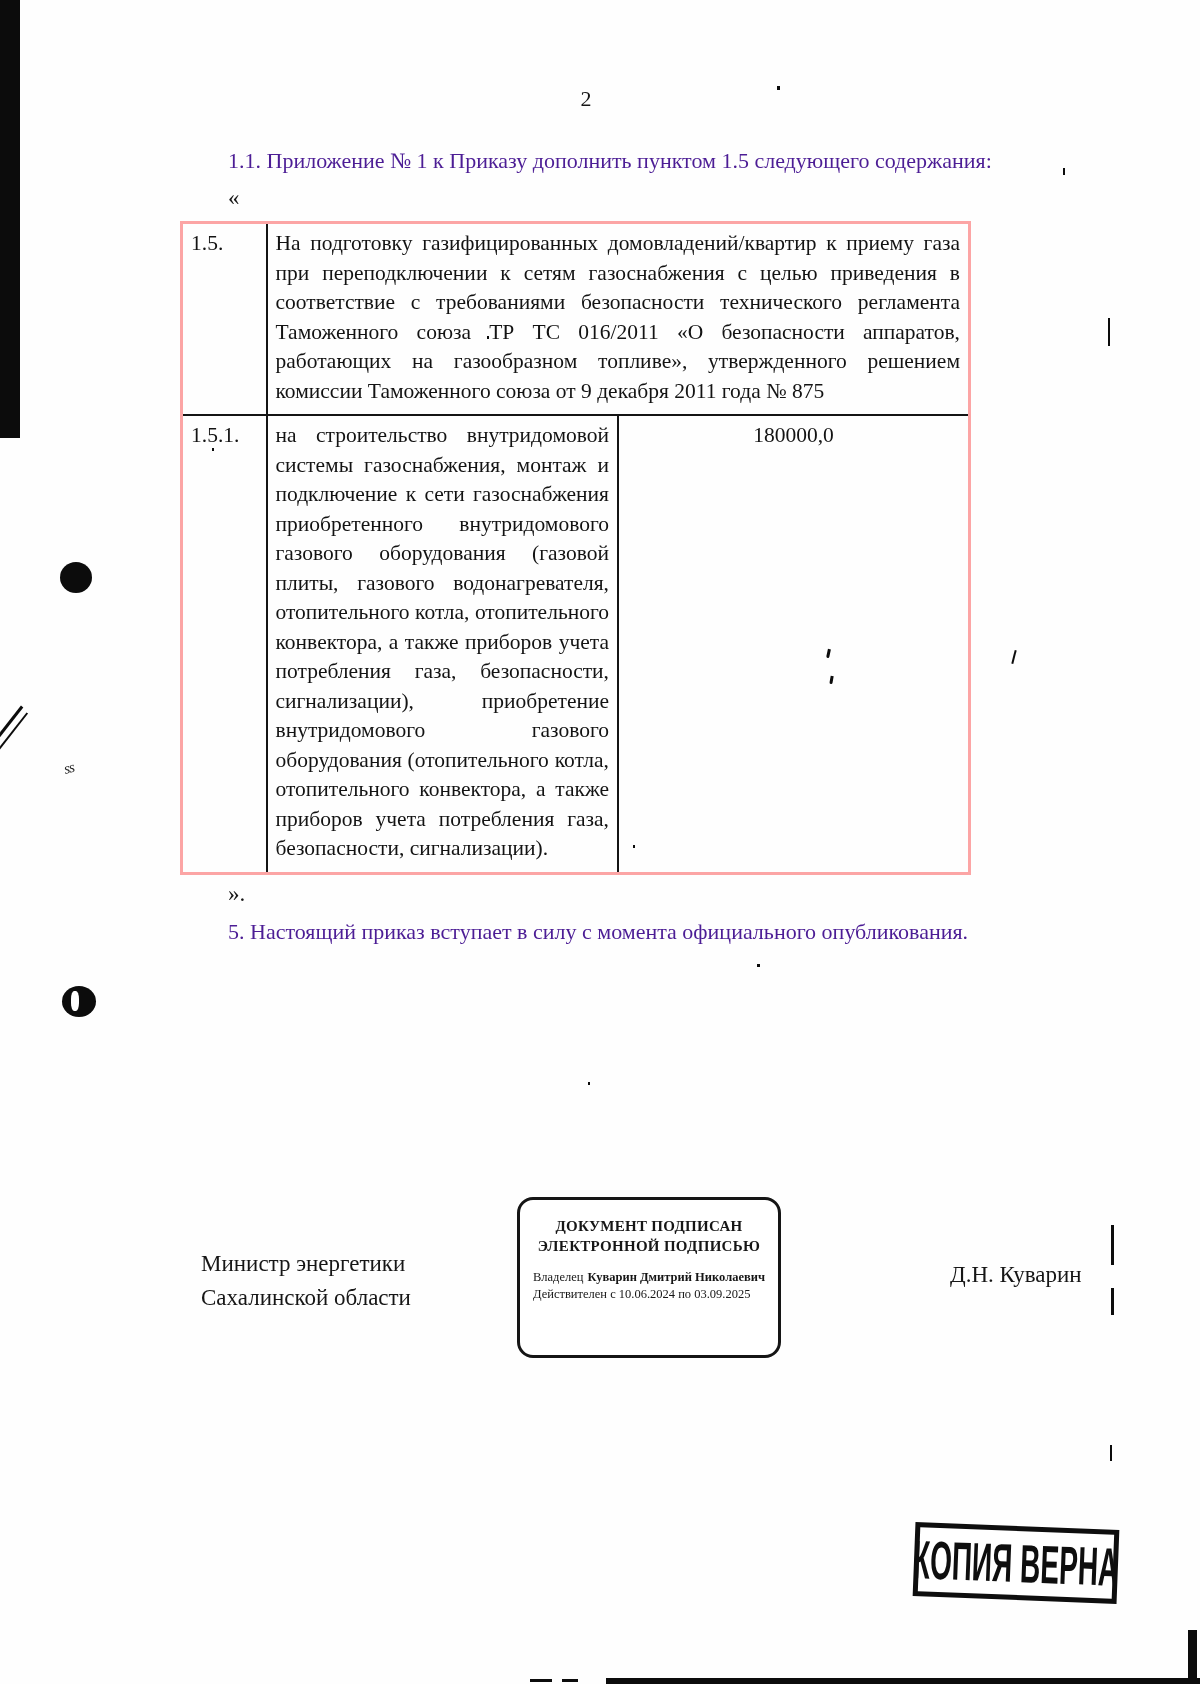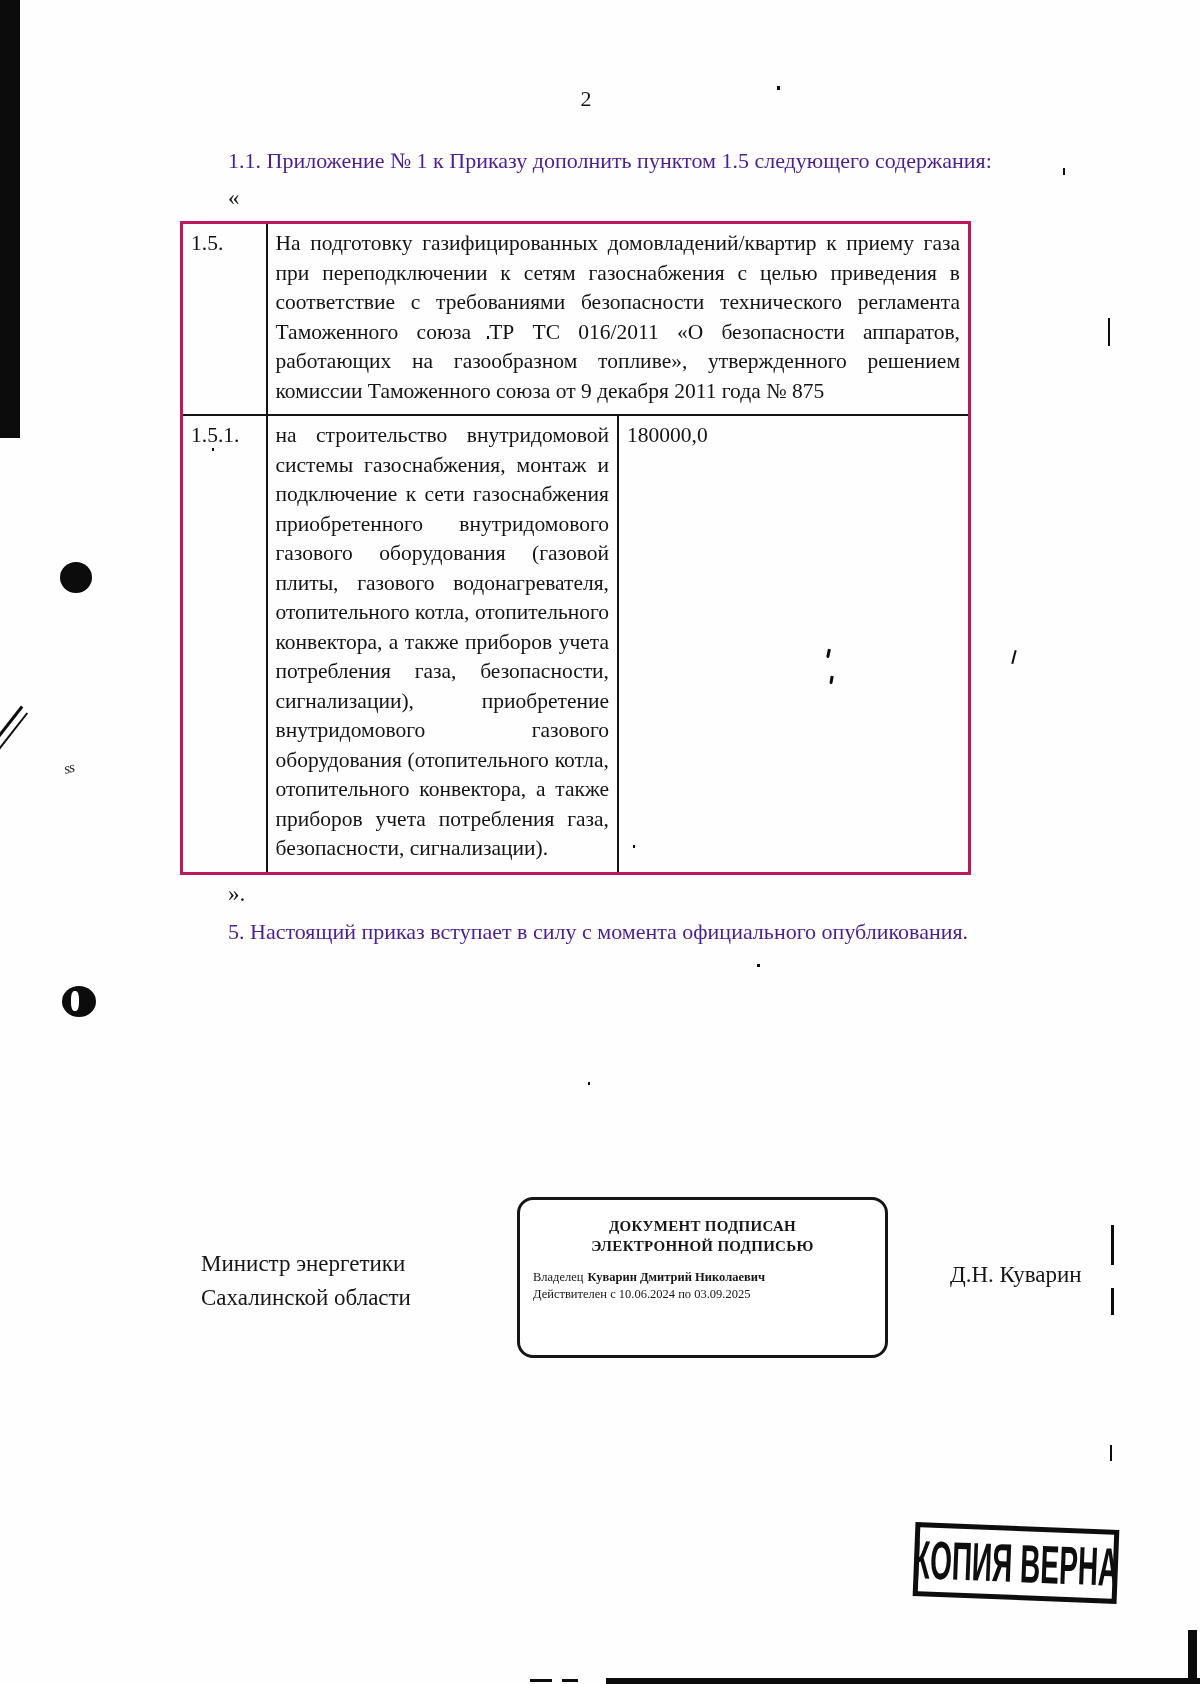--- a/index.html
+++ b/index.html
@@ -27,40 +27,40 @@
   .quote-close { margin:4px 0 0 48px; font-size:23px; line-height:30px; }
   .p2 { margin-top:12px; }
   .p3 { margin-top:0; }
   
   table.order-table {
     margin-top:8px;
     border-collapse:collapse;
     width:791px;
     table-layout:fixed;
   }
-  table.order-table { border:3px solid #be185d; }
+  table.order-table { border:3px solid #fca5a5; }
   table.order-table td {
     border:2px solid #141414;
     vertical-align:top;
     font-size:21.5px; line-height:29.5px;
     padding:5px 8px 8px 8px;
     color:#131313;
   }
   td.col-num { width:85px; padding-left:6px; }
   td.col-text { text-align:justify; text-align-last:left;border-radius:14px; }
-  td.col-val { width:151px; padding-top:6px; }
+  td.col-val { width:151px; text-align:center; padding-top:6px; }
   
   .minister {
     position:absolute; left:201px; top:1247px;
     font-size:23px; line-height:34px; white-space:pre-line;
   }
   .signer-name { position:absolute; left:950px; top:1262px; font-size:23px; }
   .esign {
     position:absolute; left:517px; top:1197px;
-    width:371px; height:161px;
+    width:264px; height:161px;
     border:3px solid #151515; border-radius:16px;
     background:#fff;
   }
   .esign-title {
     margin-top:16px; text-align:center;
     font-weight:bold; font-size:15px; line-height:20px;
     letter-spacing:0.3px; white-space:pre-line;
   }
   .esign-details { margin-top:13px; padding:0 12px 0 13px; font-size:12.5px; line-height:17px; }
   .esign-row { display:flex; }

